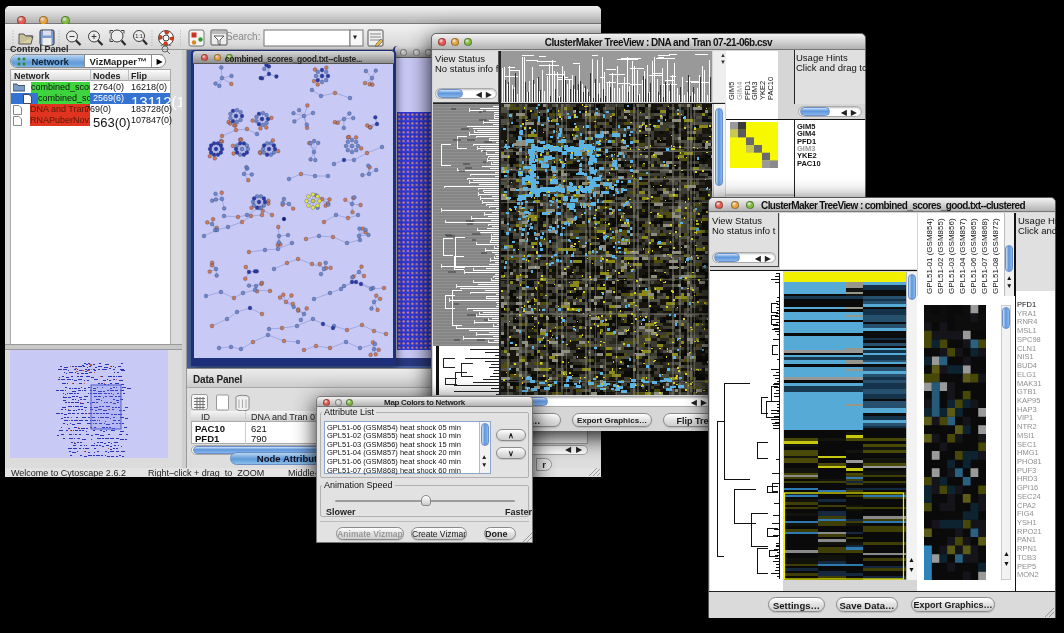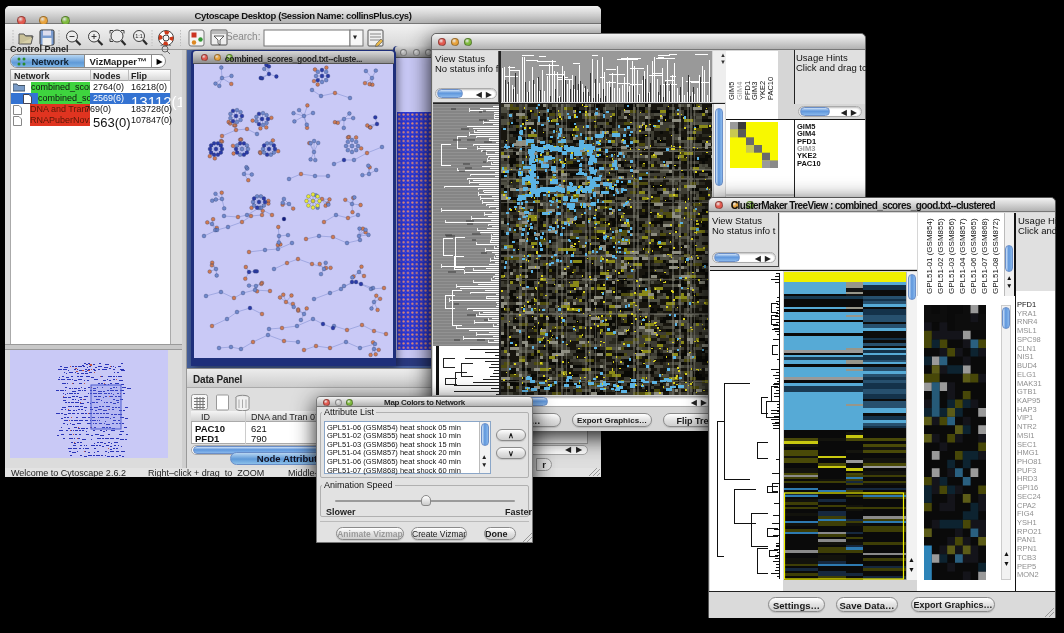--- a/index.html
+++ b/index.html
@@ -8,21 +8,20 @@
 .tbar2{background:linear-gradient(#d8d8d8,#b8b8b8 45%,#8e8e8e);border-bottom:1px solid #555}
 .win{position:absolute;box-shadow:0 6px 22px rgba(0,0,0,0.9)}
 .lab{position:absolute;white-space:nowrap}
 </style></head><body>
 <div id="stage">
 <div class="win" style="left:5px;top:6px;width:596px;height:471px;background:#e3e3e3;border-radius:5px 5px 0 0">
       <div class="abs tbar" style="left:0;top:0;width:596px;height:18px;border-radius:5px 5px 0 0"></div>
       <div style="position:absolute;left:12px;top:10px;width:9px;height:9px;border-radius:50%;background:radial-gradient(circle at 35% 30%,#fff8 0%,#e25a50 45%,#e25a50);border:0.5px solid #00000055"></div>
       <div style="position:absolute;left:34px;top:10px;width:9px;height:9px;border-radius:50%;background:radial-gradient(circle at 35% 30%,#fff8 0%,#e8a33c 45%,#e8a33c);border:0.5px solid #00000055"></div>
       <div style="position:absolute;left:56px;top:10px;width:9px;height:9px;border-radius:50%;background:radial-gradient(circle at 35% 30%,#fff8 0%,#7fbb3e 45%,#7fbb3e);border:0.5px solid #00000055"></div>
-      <div class="lab" style="left:0;top:4px;width:596px;text-align:center;font-size:9.5px;font-weight:bold;color:#111;letter-spacing:-0.4px">Cytoscape Desktop (Session Name: collinsPlus.cys)</div>
       <div class="abs" style="left:0;top:18px;width:596px;height:26px;background:linear-gradient(#f2f2f2,#d5d5d5);border-bottom:1px solid #999"></div>
       <svg class="abs" style="left:0;top:18px" width="400" height="26" viewBox="0 0 400 26">
 <g stroke="#bcbcbc">
           <path d="M8 6v16M54 6v16M147 6v16M175.5 6v16" stroke-dasharray="1.5 1.5"></path>
         </g>
 <g transform="translate(14,7)">
           <path d="M0 13L2 5h12l-2 8z" fill="#d8d0a8" stroke="#555"></path>
           <path d="M0 13V3h5l1.5 2H13v2" fill="#c8c098" stroke="#555"></path>
         </g>
 <g transform="translate(35,6)">
@@ -196,20 +195,21 @@
       <div class="lab" style="left:560px;top:439px;font-size:8px;color:#222">◀</div>
       <div class="lab" style="left:571px;top:439px;font-size:8px;color:#222">▶</div>
       <div class="abs" style="left:225px;top:446px;width:160px;height:13px;border-radius:7px;background:linear-gradient(#b8d6f2,#5f9ad8 55%,#8cc0ea);border:1px solid #6a8ec8;text-align:center;font-size:9.5px;font-weight:bold;color:#112;line-height:12px">Node Attribute Browser</div>
       <div class="abs" style="left:531px;top:452px;width:16px;height:13px;border-radius:0 7px 7px 0;background:#e8e8e8;border:1px solid #999;font-size:9.5px;font-weight:bold;color:#222;text-align:center;line-height:12px">r</div>
     </div>
     <div class="win" style="left:431px;top:33px;width:435px;height:398px;background:#d6d6d6;border:1px solid #666;border-radius:5px 5px 0 0">
       <div class="abs tbar" style="left:0;top:0;width:433px;height:16px;border-radius:5px 5px 0 0"></div>
       <div style="position:absolute;left:6px;top:4px;width:8px;height:8px;border-radius:50%;background:radial-gradient(circle at 35% 30%,#fff8 0%,#e25a50 45%,#e25a50);border:0.5px solid #00000055"></div>
       <div style="position:absolute;left:19px;top:4px;width:8px;height:8px;border-radius:50%;background:radial-gradient(circle at 35% 30%,#fff8 0%,#e8a33c 45%,#e8a33c);border:0.5px solid #00000055"></div>
       <div style="position:absolute;left:32px;top:4px;width:8px;height:8px;border-radius:50%;background:radial-gradient(circle at 35% 30%,#fff8 0%,#7fbb3e 45%,#7fbb3e);border:0.5px solid #00000055"></div>
+      <div class="lab" style="left:20px;top:3px;width:413px;text-align:center;font-size:10px;font-weight:bold;color:#111;letter-spacing:-0.5px">ClusterMaker TreeView : DNA and Tran 07-21-06b.csv</div>
       <div class="abs" style="left:1px;top:17px;width:66px;height:52px;background:#e0e0e0;border-right:1px solid #555;border-bottom:1px solid #555"></div>
       <div class="lab" style="left:3px;top:19px;font-size:9.5px;color:#111">View Status</div>
       <div class="lab" style="left:3px;top:29px;font-size:9.5px;color:#111">No status info f</div>
       <div style="position:absolute;left:3px;top:54px;width:62px;height:11px;background:#fff;border:1px solid #aaa;border-radius:6px;box-shadow:inset 0 1px 2px #bbb">
         <div style="position:absolute;left:1px;top:0px;width:26px;height:9px;border-radius:5px;background:linear-gradient(#cfe2f8,#5e96dc 45%,#89b8ec);border:1px solid #6a8ec8"></div>
         <div style="position:absolute;right:14px;top:1px;font-size:8px;color:#222">◀</div>
         <div style="position:absolute;right:4px;top:1px;font-size:8px;color:#222">▶</div>
       </div>
       <svg class="abs" style="left:69px;top:17px" width="211" height="51">
         <rect width="211" height="51" fill="#999"></rect>
@@ -333,21 +333,21 @@
       <div style="position:absolute;left:167px;top:130px;width:32px;height:13px;border-radius:6.5px;background:linear-gradient(#ffffff,#e2e2e2 50%,#cfcfcf);border:1px solid #8a8a8a;box-shadow:0 1px 1px #00000022;text-align:left;font-size:9px;font-weight:bold;color:#1a1a1a;line-height:13px;white-space:nowrap;overflow:hidden">Done</div>
       <svg class="abs" style="left:205px;top:135px" width="11" height="11">
         <path d="M10 1L1 10M10 5L5 10" stroke="#999"></path>
       </svg>
     </div>
     <div class="win" style="left:708px;top:197px;width:348px;height:421px;background:#d6d6d6;border:1px solid #555;border-radius:5px 5px 0 0">
       <div class="abs tbar" style="left:0;top:0;width:346px;height:14px;border-radius:5px 5px 0 0"></div>
       <div style="position:absolute;left:6.0px;top:3px;width:8px;height:8px;border-radius:50%;background:radial-gradient(circle at 35% 30%,#fff8 0%,#e25a50 45%,#e25a50);border:0.5px solid #00000055"></div>
       <div style="position:absolute;left:21.5px;top:3px;width:8px;height:8px;border-radius:50%;background:radial-gradient(circle at 35% 30%,#fff8 0%,#e8a33c 45%,#e8a33c);border:0.5px solid #00000055"></div>
       <div style="position:absolute;left:37.0px;top:3px;width:8px;height:8px;border-radius:50%;background:radial-gradient(circle at 35% 30%,#fff8 0%,#7fbb3e 45%,#7fbb3e);border:0.5px solid #00000055"></div>
-      <div class="lab" style="left:22px;top:2px;width:324px;text-align:left;font-size:10px;font-weight:bold;color:#111;letter-spacing:-0.6px">ClusterMaker TreeView : combined_scores_good.txt--clustered</div>
+      <div class="lab" style="left:22px;top:2px;width:324px;text-align:center;font-size:10px;font-weight:bold;color:#111;letter-spacing:-0.6px">ClusterMaker TreeView : combined_scores_good.txt--clustered</div>
       <div class="abs" style="left:1px;top:15px;width:69px;height:54px;background:#e0e0e0;border-right:1px solid #444;border-bottom:1px solid #444"></div>
       <div class="lab" style="left:3px;top:17px;font-size:9.5px;color:#111">View Status</div>
       <div class="lab" style="left:3px;top:27px;font-size:9.5px;color:#111">No status info t</div>
       <div style="position:absolute;left:3px;top:54px;width:64px;height:11px;background:#fff;border:1px solid #aaa;border-radius:6px;box-shadow:inset 0 1px 2px #bbb">
         <div style="position:absolute;left:1px;top:0px;width:26px;height:9px;border-radius:5px;background:linear-gradient(#cfe2f8,#5e96dc 45%,#89b8ec);border:1px solid #6a8ec8"></div>
         <div style="position:absolute;right:14px;top:1px;font-size:8px;color:#222">◀</div>
         <div style="position:absolute;right:4px;top:1px;font-size:8px;color:#222">▶</div>
       </div>
       <div class="abs" style="left:71px;top:15px;width:137px;height:56px;background:#fff"></div>
       <div class="abs" style="left:209px;top:15px;width:86px;height:83px;background:#fff"></div>

